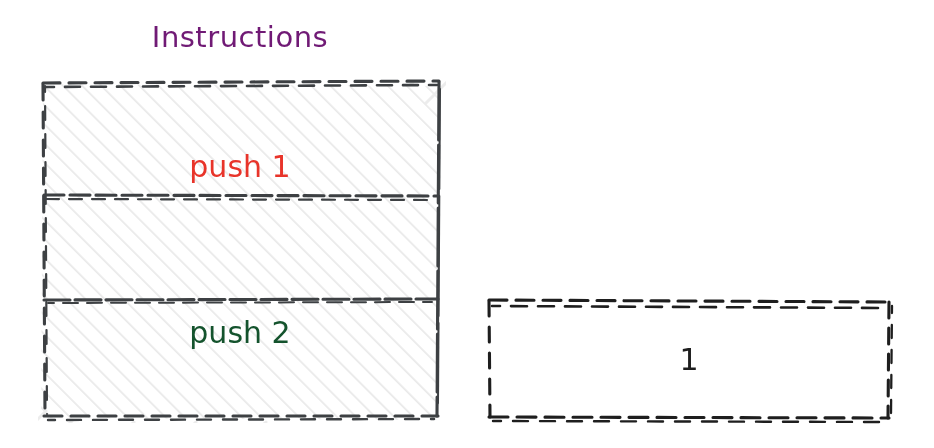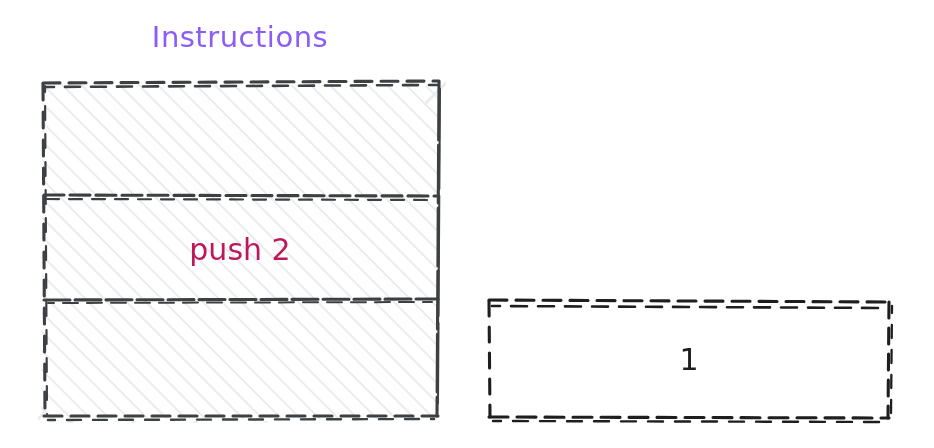--- a/index.html
+++ b/index.html
@@ -16,21 +16,21 @@
     overflow: hidden;
     font-family: "DejaVu Sans", sans-serif;
   }
 
   
   .panel-title {
     position: absolute;
     font-family: "DejaVu Sans", sans-serif;
     font-size: 29px;
     font-weight: 400;
-    color: #8b5cf6;
+    color: #701a75;
     letter-spacing: 0.5px;
     text-align: center;
     white-space: nowrap;
     user-select: none;
   }
   #instructions-title {
     left: 42px;
     top: 20px;
     width: 396px;
   }
@@ -66,21 +66,21 @@
     flex: 1 1 0;
     position: relative;
     display: flex;
     align-items: center;
     justify-content: center;
   }
   .instr-label {
     font-family: "DejaVu Sans", sans-serif;
     font-size: 30px;
     font-weight: 400;
-    color: #be185d;
+    color: #14532d;
     white-space: nowrap;
     user-select: none;
     position: relative;
     z-index: 3;
   }
   .instr-label.active {
     color: #e8342a;
   }
 
   
@@ -172,20 +172,23 @@
       <g fill="none" stroke="#3d4043" stroke-width="3.1" stroke-linecap="round" stroke-linejoin="round">
         <path d="M12 122 L406 123" stroke-dasharray="20 6"></path>
         <path d="M14 126 L404 127" stroke-dasharray="13 10" stroke-width="2.2"></path>
         <path d="M12 227 L406 226" stroke-dasharray="26 5"></path>
         <path d="M16 230 L400 229" stroke-dasharray="15 9" stroke-width="2" stroke-dashoffset="9"></path>
       </g>
     </svg>
 
     <div id="instructions-rows">
       <div class="instr-row">
+        <span class="instr-label active">push 1</span>
+      </div>
+      <div class="instr-row">
         <span class="instr-label">push 2</span>
       </div>
     </div>
   </div>
 
 
   <div id="stack-panel">
     <svg class="sketch-svg" style="left:-10px; top:-10px; width:422px; height:138px;" viewBox="0 0 422 138">
       <rect x="11" y="11" width="400" height="116" fill="#ffffff"></rect>
       <g fill="none" stroke="#1e1e1e" stroke-width="3.1" stroke-linecap="round" stroke-linejoin="round">

